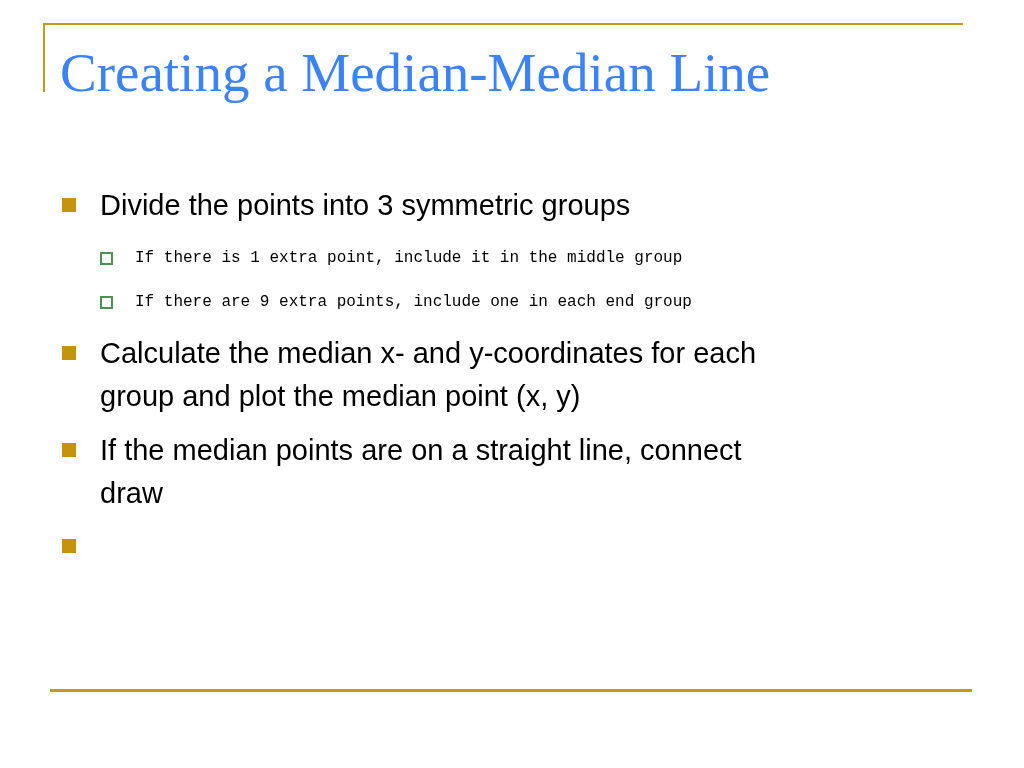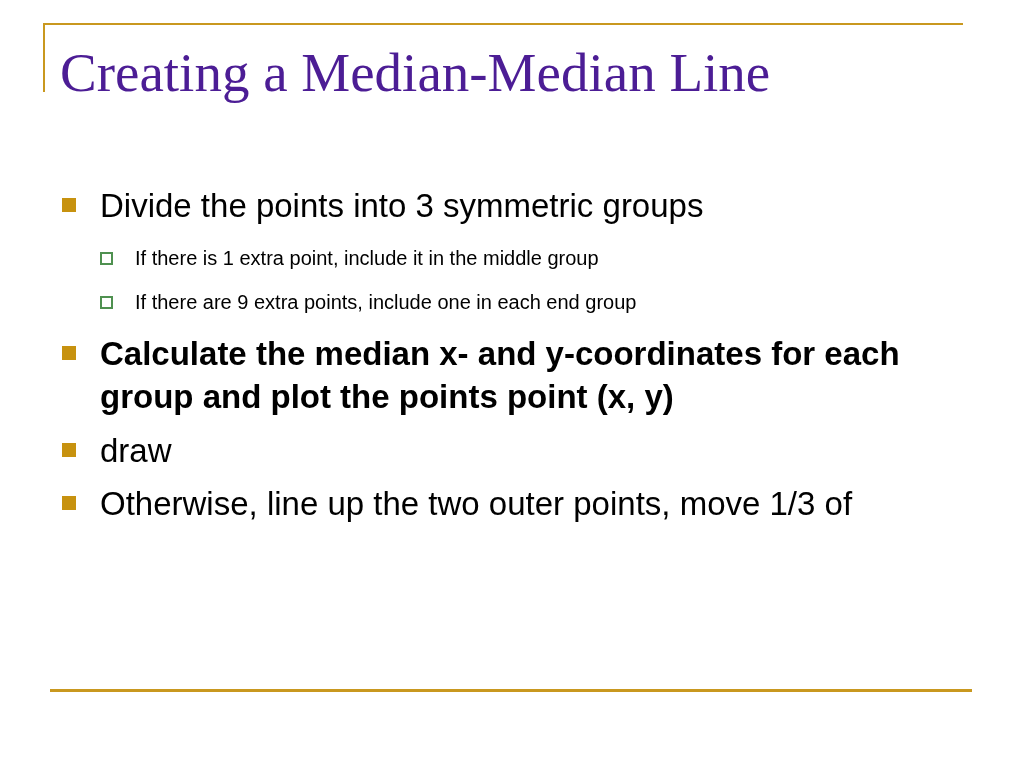--- a/index.html
+++ b/index.html
@@ -31,58 +31,59 @@
     background: #C9981F;
   }
   .title {
     position: absolute;
     left: 60px; top: 40px;
     margin: 0;
     font-family: "Liberation Serif", "DejaVu Serif", serif;
     font-weight: normal;
     font-size: 55px;
     line-height: 66px;
-    color: #4c1d95;
+    color: #3b82f6;
     white-space: nowrap;
     letter-spacing: 0px;
   }
   .content {
     position: absolute;
     left: 62px; top: 184px;
     width: 910px;
   }
   .item { position: relative; }
   .item .line { white-space: nowrap; }
   .l1 {
     padding-left: 38px;
-    font-size: 33px;
+    font-size: 29px;
     line-height: 43px;
   }
   .l1 .marker {
     position: absolute;
     left: 0; top: 14px;
     width: 14px; height: 14px;
     background: #C7920F;
   }
   .l2 {
     padding-left: 73px;
-    font-size: 20px;
+    font-size: 16px;
     line-height: 44px;
+    font-family: Liberation Mono, monospace;
   }
   .l2 .marker {
     position: absolute;
     left: 38px; top: 16px;
     width: 9px; height: 9px;
     background: #ffffff;
     border: 2px solid #4F9150;
   }
   .mb9  { margin-bottom: 9px; }
   .mb0  { margin-bottom: 0; }
   .mb8  { margin-bottom: 8px; }
-  .mb11 { margin-bottom: 11px; font-weight: bold; }
+  .mb11 { margin-bottom: 11px; }
   .mb10 { margin-bottom: 10px; }
 </style>
 </head>
 <body>
 
 <div class="slide">
   <div class="top-rule"></div>
   <div class="left-rule"></div>
   <h1 class="title">Creating a Median-Median Line</h1>
 
@@ -106,34 +107,34 @@
       <span class="marker"></span>
       <div class="text">
         <div class="line">If there are 9 extra points, include one in each end group</div>
       </div>
     </div>
 
     <div class="item l1 mb11">
       <span class="marker"></span>
       <div class="text">
         <div class="line">Calculate the median x- and y-coordinates for each</div>
-        <div class="line">group and plot the points point (x, y)</div>
+        <div class="line">group and plot the median point (x, y)</div>
       </div>
     </div>
 
     <div class="item l1 mb10">
       <span class="marker"></span>
       <div class="text">
+        <div class="line">If the median points are on a straight line, connect</div>
         <div class="line">draw</div>
       </div>
     </div>
 
     <div class="item l1 mb0">
       <span class="marker"></span>
       <div class="text">
-        <div class="line">Otherwise, line up the two outer points, move 1/3 of</div>
       </div>
     </div>
 
   </div>
 
   <div class="bottom-rule"></div>
 </div>
 
 </body></html>

